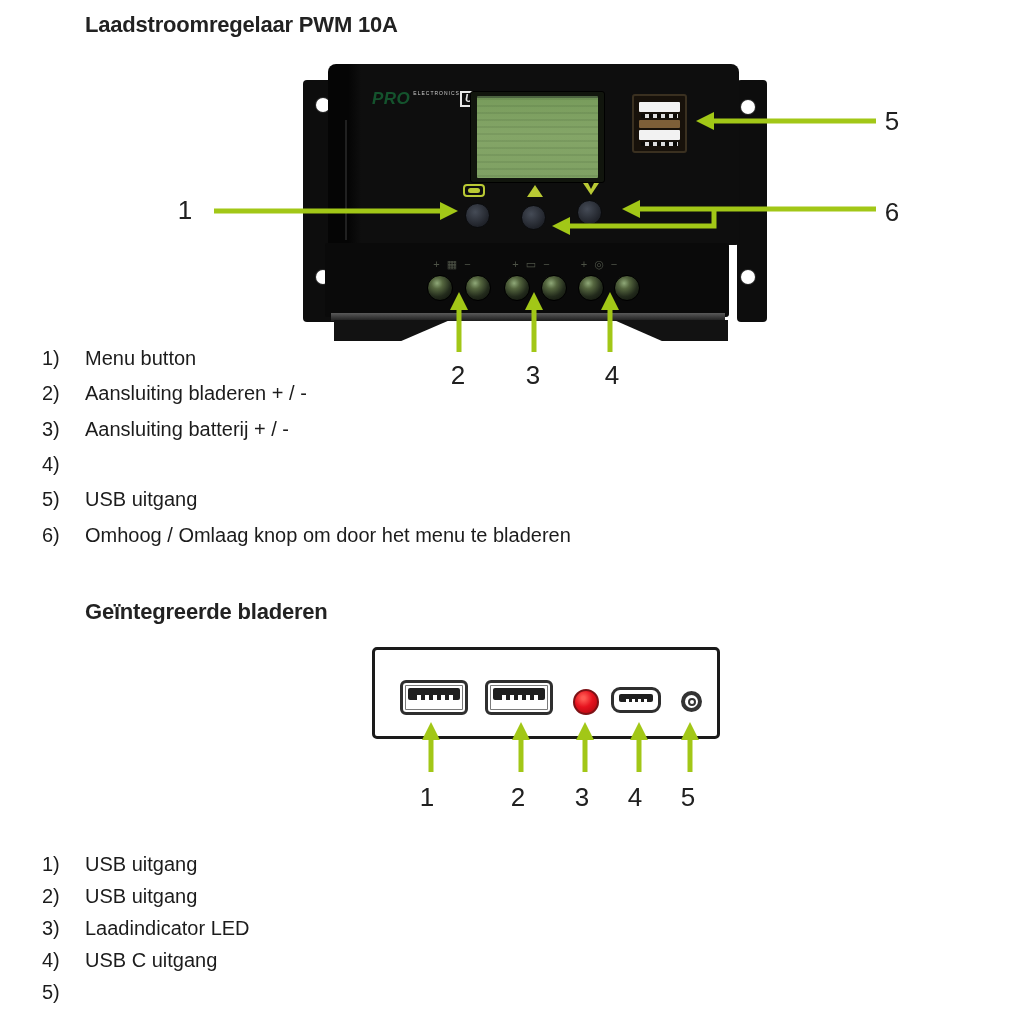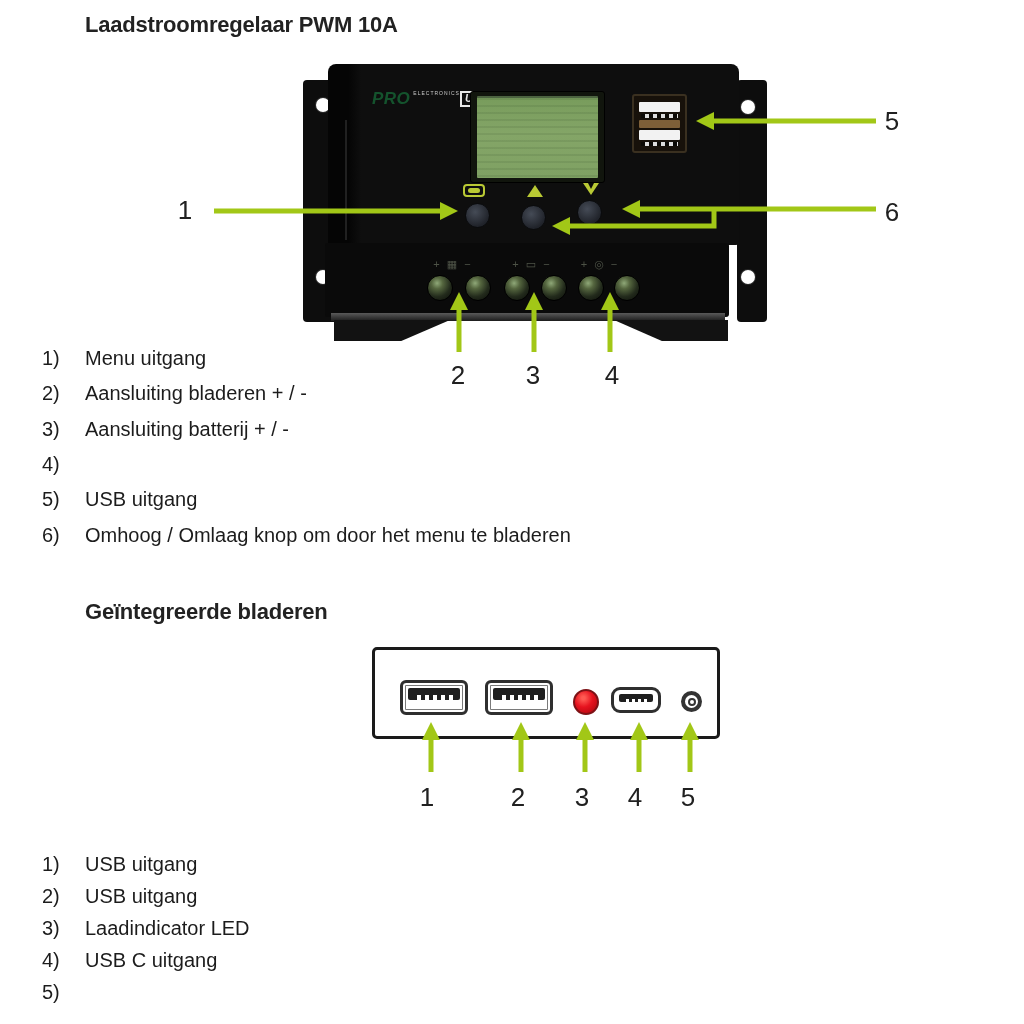--- a/index.html
+++ b/index.html
@@ -158,21 +158,21 @@
   <span class="cnum" style="left:185px;top:197px;">1</span>
   <span class="cnum" style="left:458px;top:362px;">2</span>
   <span class="cnum" style="left:533px;top:362px;">3</span>
   <span class="cnum" style="left:612px;top:362px;">4</span>
   <span class="cnum" style="left:892px;top:108px;">5</span>
   <span class="cnum" style="left:892px;top:199px;">6</span>
 
   <div id="legend1" class="legend">
     <div class="row">
         <span class="num">1)</span>
-        <span class="label">Menu uitgang</span>
+        <span class="label">Menu button</span>
       </div>
     <div class="row">
         <span class="num">2)</span>
         <span class="label">Aansluiting bladeren + / -</span>
       </div>
     <div class="row">
         <span class="num">3)</span>
         <span class="label">Aansluiting batterij + / -</span>
       </div>
     <div class="row">

